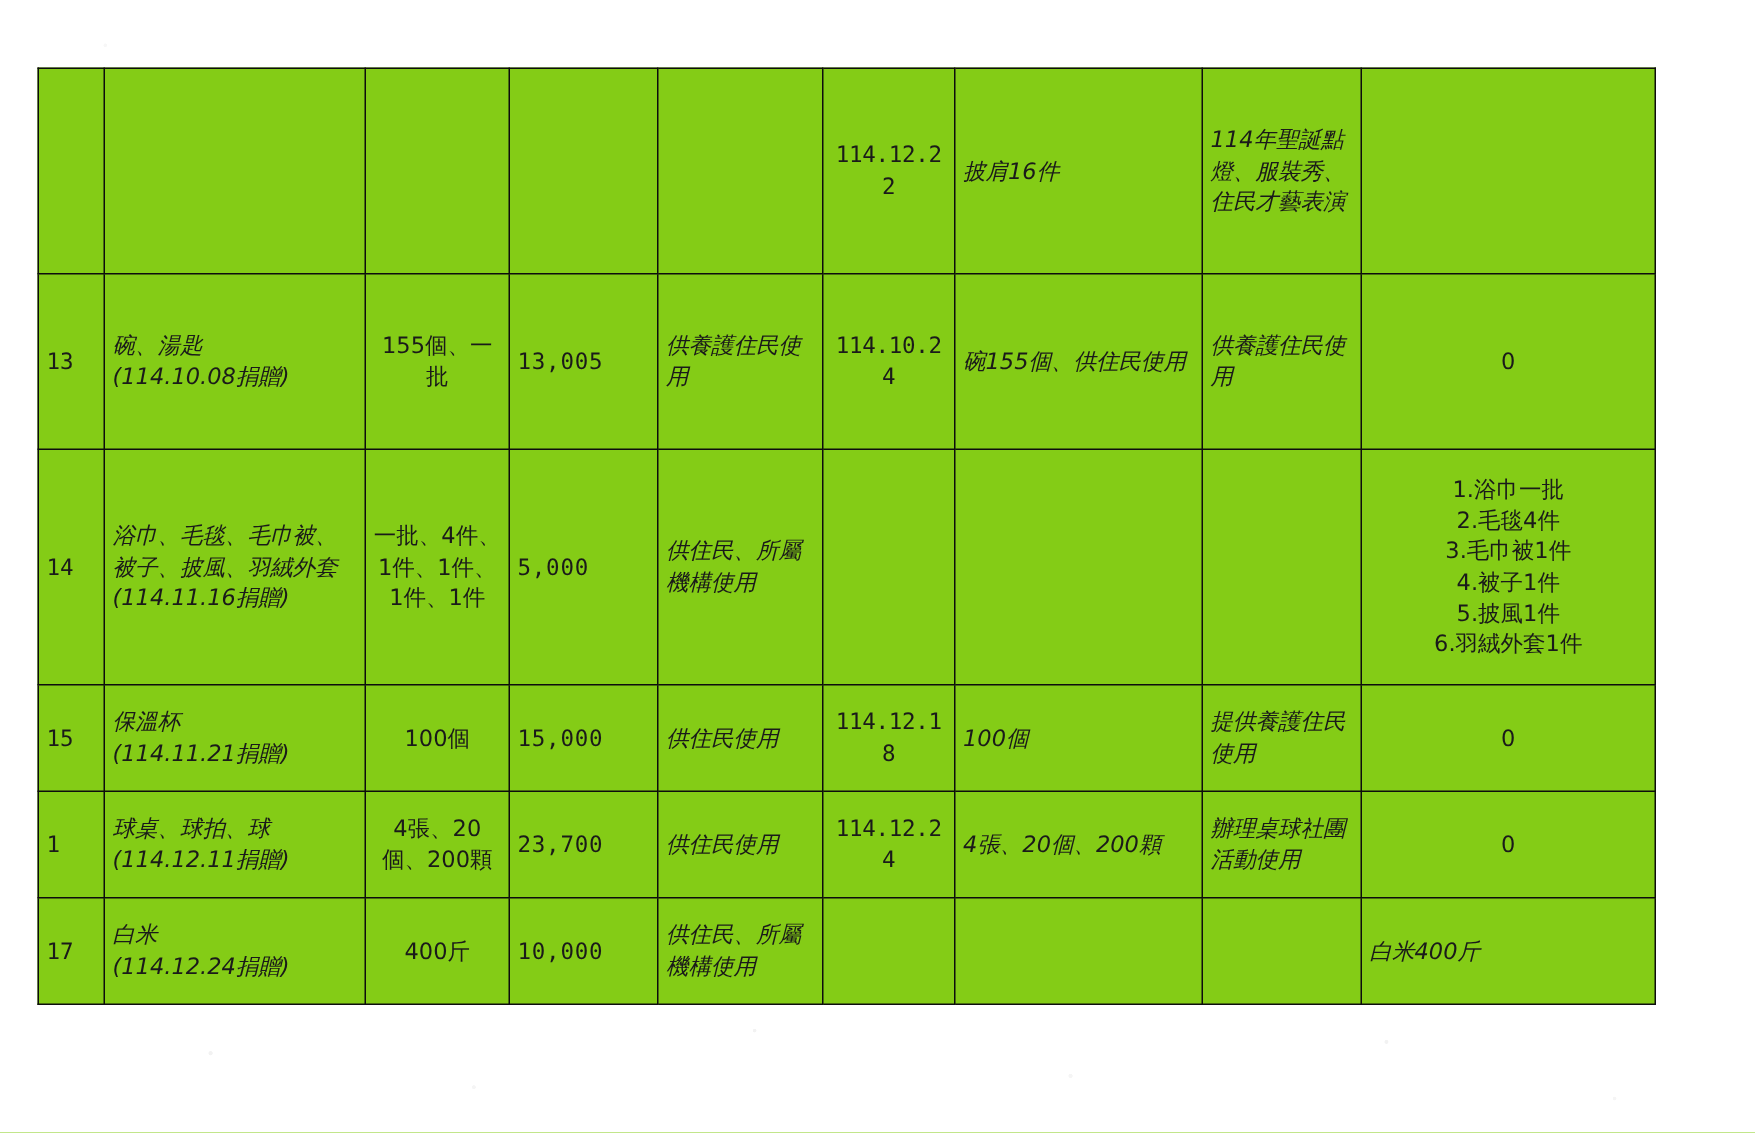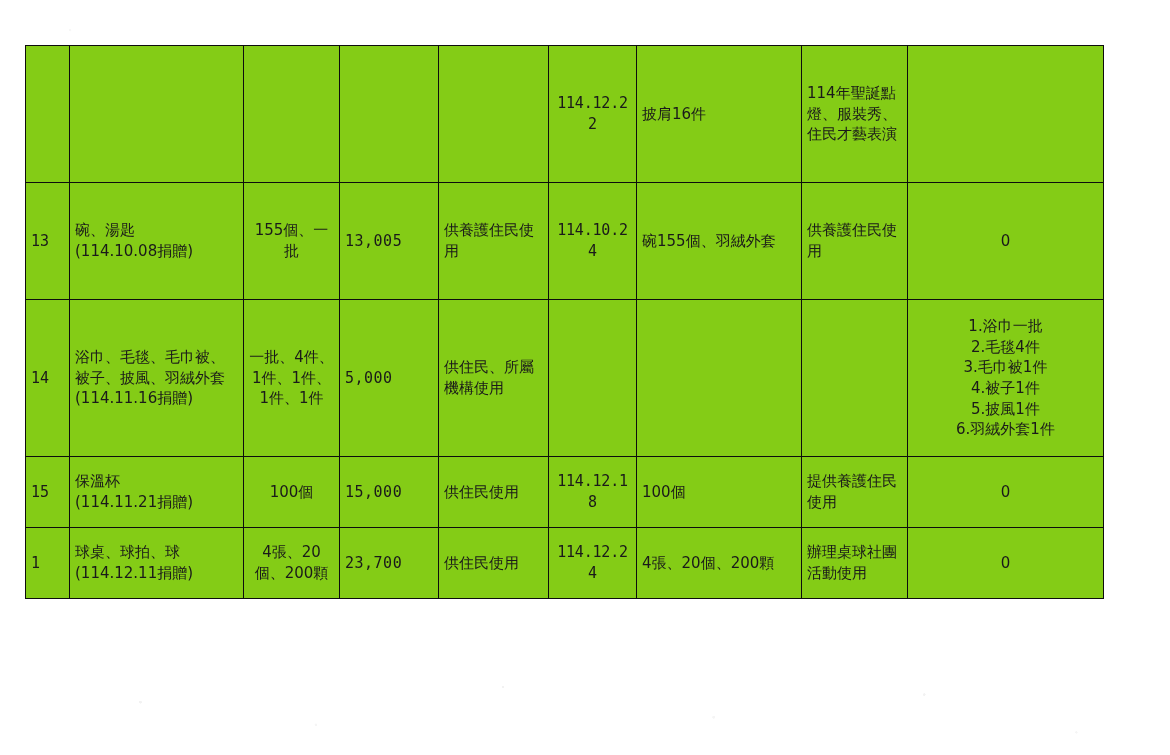--- a/index.html
+++ b/index.html
@@ -71,21 +71,21 @@
     font-family: "DejaVu Sans Mono", "Liberation Mono", monospace;
     font-size: 15px;
   }
   .date-cell {
     text-align: center;
     font-family: "DejaVu Sans Mono", "Liberation Mono", monospace;
     font-size: 14.5px;
     letter-spacing: -0.2px;
   }
   .vtop { vertical-align: top; }
-  .pad-l { padding-left: 7px; }
+  .pad-l { padding-left: 7px; font-style: italic; }
 
   .multiline { white-space: pre-line; }
   .bal-list {
     text-align: center;
     padding-left: 9px;
     font-size: 15px;
     line-height: 1.42;
     white-space: pre-line;
   }
   .row-tall td { height: 128px; }
@@ -126,21 +126,21 @@
     </tr>
 
     <tr class="row-13">
       <td class="no-cell">13</td>
       <td class="lft multiline pad-l">碗、湯匙
 (114.10.08捐贈)</td>
       <td class="ctr">155個、一批</td>
       <td class="num">13,005</td>
       <td class="lft pad-l">供養護住民使用</td>
       <td class="date-cell">114.10.24</td>
-      <td class="lft pad-l">碗155個、羽絨外套</td>
+      <td class="lft pad-l">碗155個、供住民使用</td>
       <td class="lft pad-l">供養護住民使用</td>
       <td class="ctr">0</td>
     </tr>
 
     <tr class="row-14">
       <td class="no-cell">14</td>
       <td class="lft multiline pad-l">浴巾、毛毯、毛巾被、被子、披風、羽絨外套
 (114.11.16捐贈)</td>
       <td class="ctr">一批、4件、1件、1件、1件、1件</td>
       <td class="num">5,000</td>
@@ -175,14 +175,26 @@
 (114.12.11捐贈)</td>
       <td class="ctr">4張、20個、200顆</td>
       <td class="num">23,700</td>
       <td class="lft pad-l">供住民使用</td>
       <td class="date-cell">114.12.24</td>
       <td class="lft pad-l">4張、20個、200顆</td>
       <td class="lft pad-l">辦理桌球社團活動使用</td>
       <td class="ctr">0</td>
     </tr>
 
+    <tr class="row-17">
+      <td class="no-cell">17</td>
+      <td class="lft multiline pad-l">白米
+(114.12.24捐贈)</td>
+      <td class="ctr">400斤</td>
+      <td class="num">10,000</td>
+      <td class="lft pad-l">供住民、所屬機構使用</td>
+      <td class="date-cell"></td>
+      <td class="lft pad-l"></td>
+      <td class="lft pad-l"></td>
+      <td class="lft pad-l">白米400斤</td>
+    </tr>
   </tbody>
 </table>
 
 </body></html>

